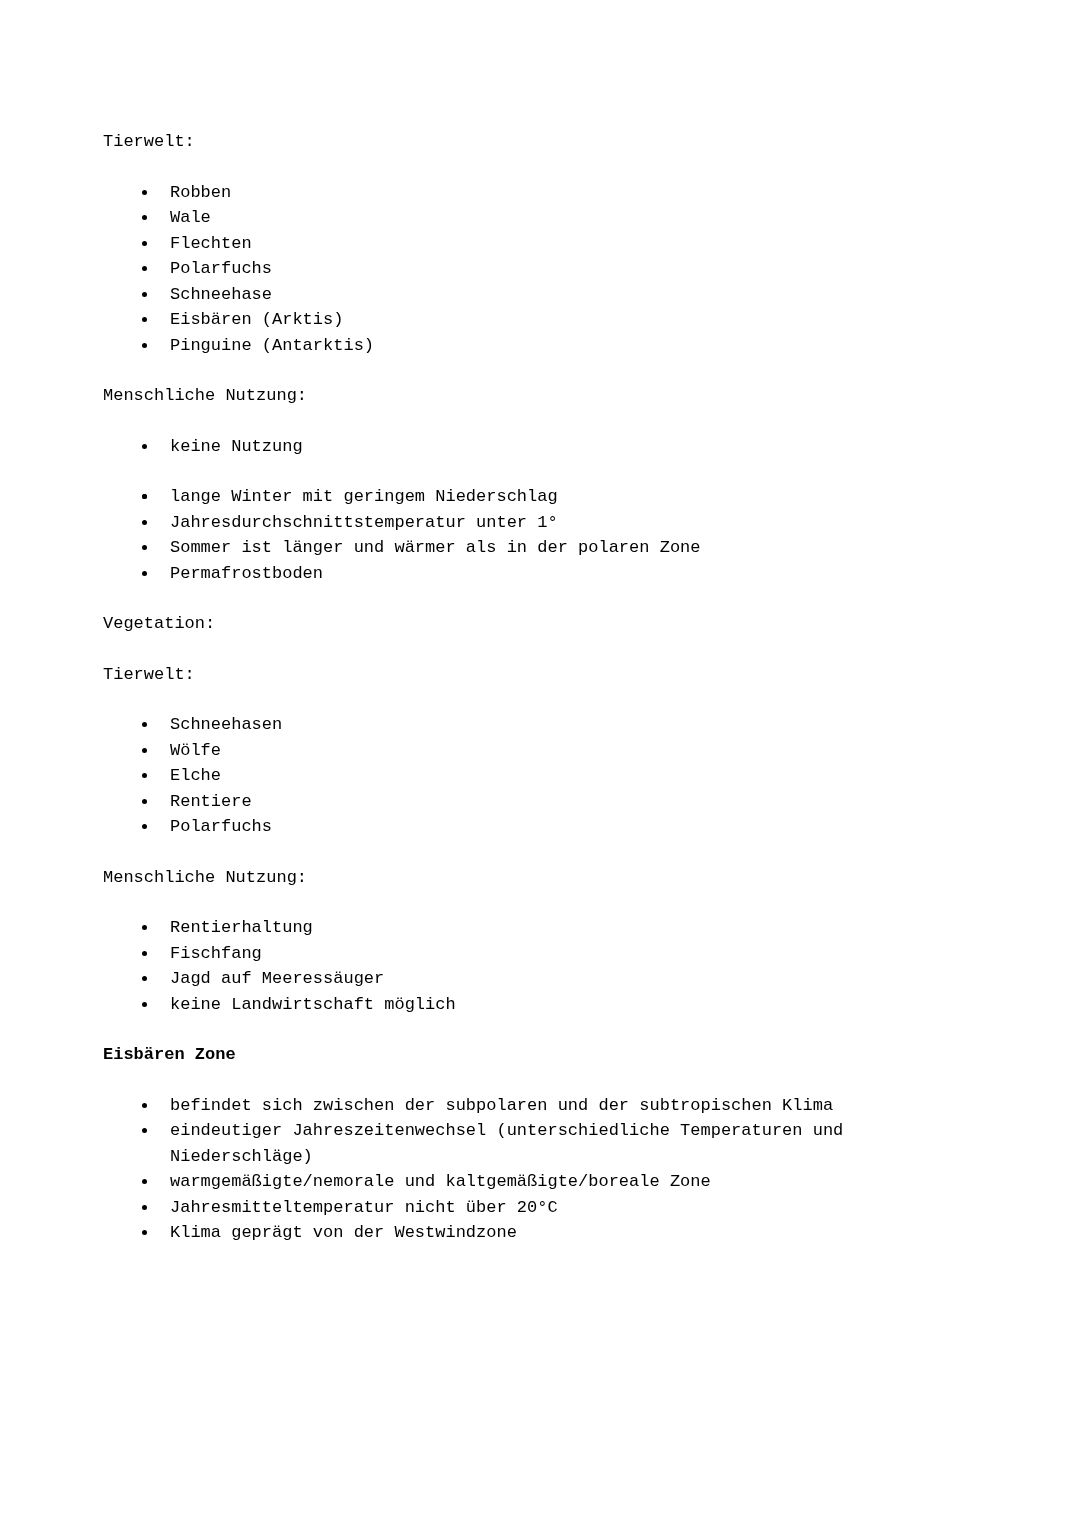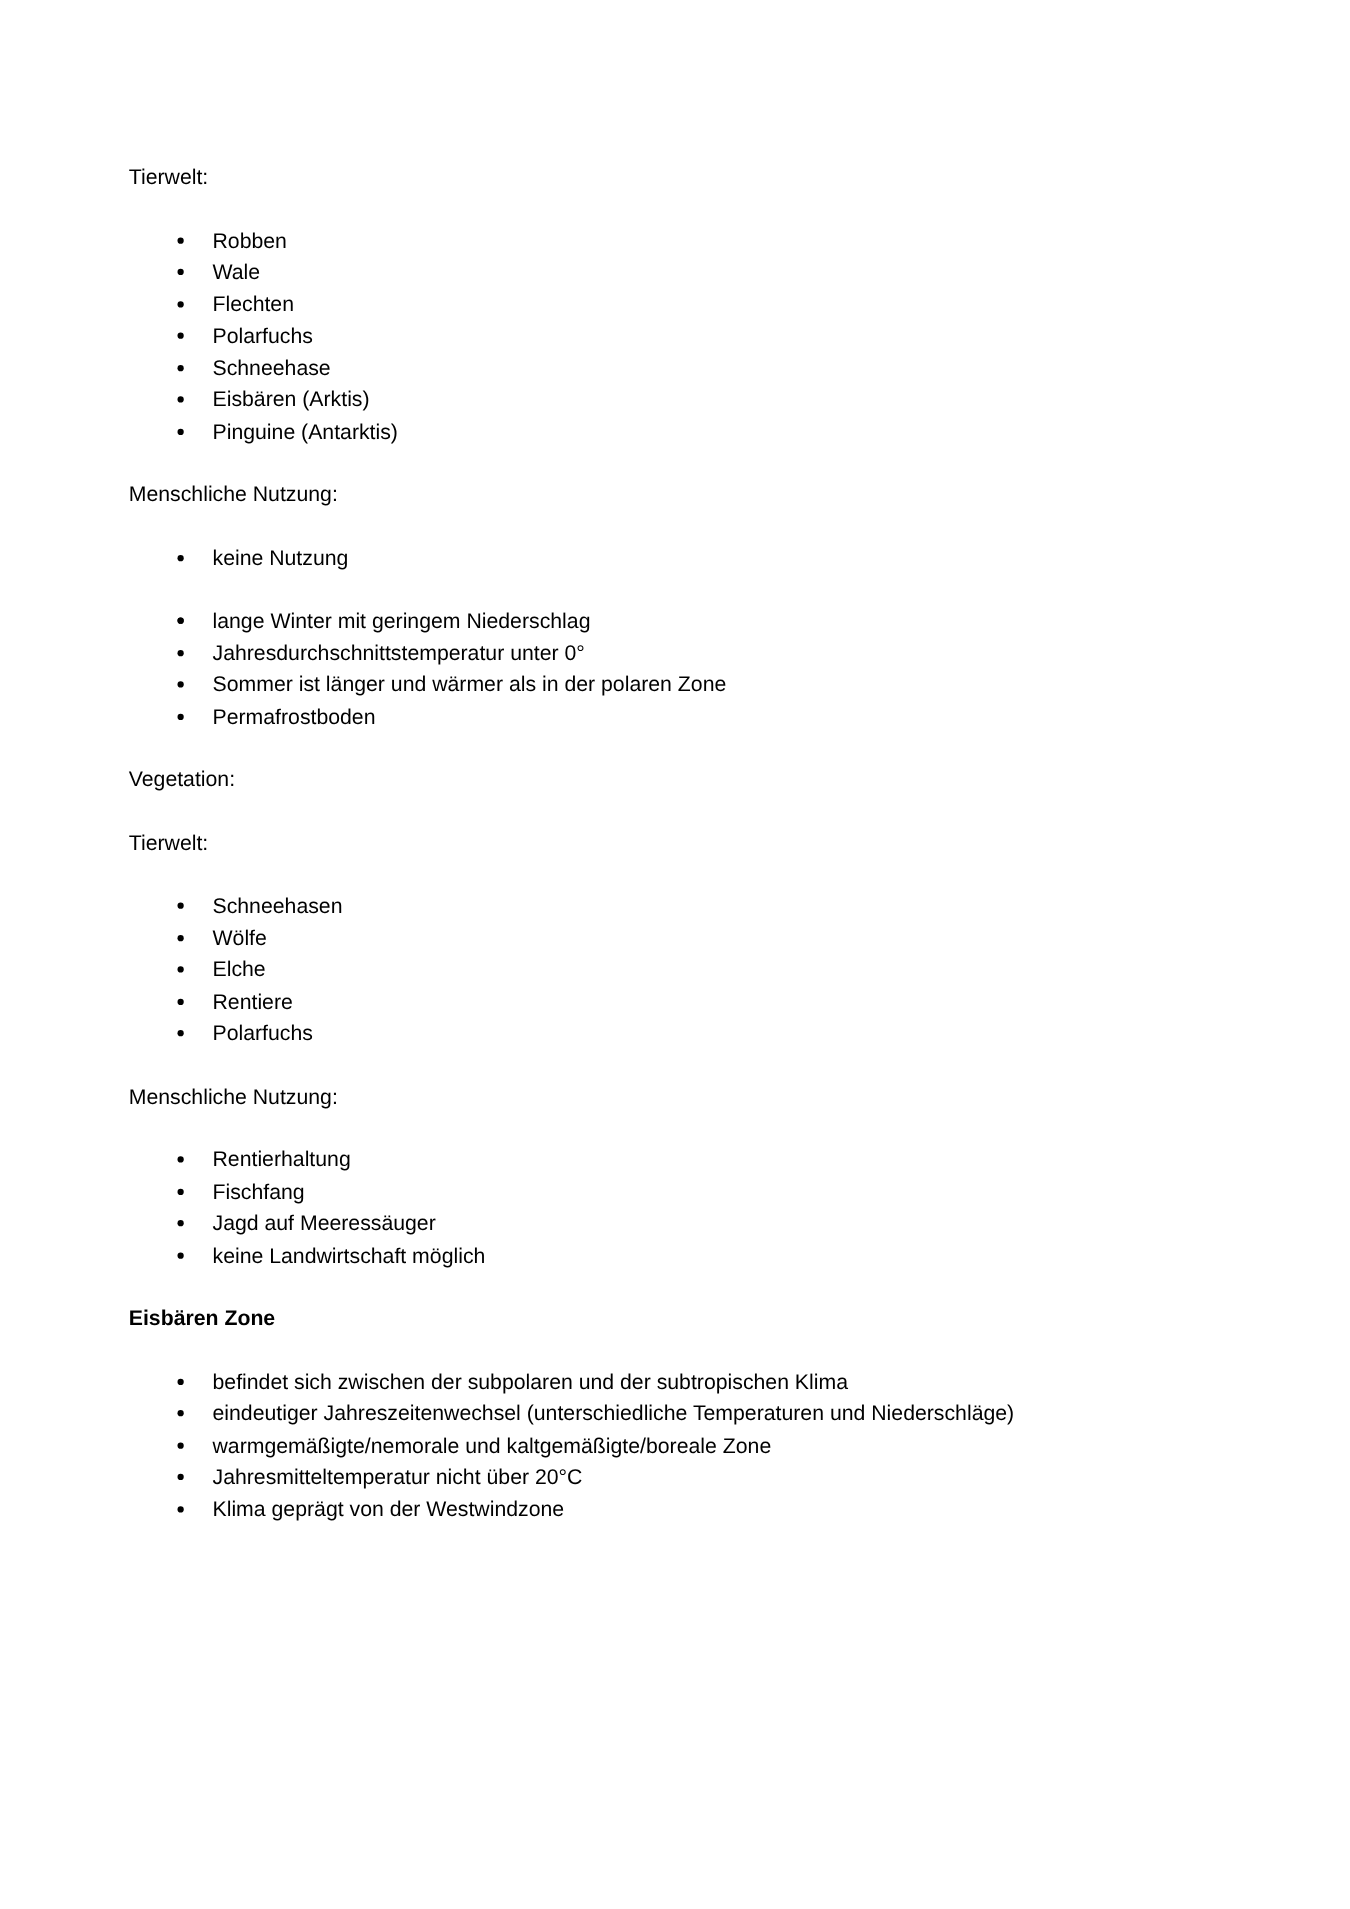--- a/index.html
+++ b/index.html
@@ -7,21 +7,21 @@
     padding: 0;
     background: #ffffff;
   }
   .page {
     position: relative;
     width: 1080px;
     min-height: 1527px;
     box-sizing: border-box;
     background: #ffffff;
     padding: 104px 120px 60px 103px;
-    font-family: Liberation Sans, sans-serif;
+    font-family: Liberation Mono, monospace;
     font-size: 17px;
     line-height: 25.5px;
     color: #000000;
     border-radius: 14px;
   }
   .block-label {
     margin: 25px 0;
     font-weight: normal;
   }
   .block-heading {
@@ -63,21 +63,21 @@
       <li><span class="bullet-dot"></span><span>Eisbären (Arktis)</span></li>
       <li><span class="bullet-dot"></span><span>Pinguine (Antarktis)</span></li>
     </ul>
     <p class="block-label">Menschliche Nutzung:</p>
     <ul class="block-list">
       <li><span class="bullet-dot"></span><span>keine Nutzung</span></li>
     </ul>
     <ul class="block-list">
       <li><span class="bullet-dot"></span></li>
       <li><span class="bullet-dot"></span><span>lange Winter mit geringem Niederschlag</span></li>
-      <li><span class="bullet-dot"></span><span>Jahresdurchschnittstemperatur unter 0°</span></li>
+      <li><span class="bullet-dot"></span><span>Jahresdurchschnittstemperatur unter 1°</span></li>
       <li><span class="bullet-dot"></span><span>Sommer ist länger und wärmer als in der polaren Zone</span></li>
       <li><span class="bullet-dot"></span><span>Permafrostboden</span></li>
     </ul>
     <p class="block-label">Vegetation:</p>
     <p class="block-label">Tierwelt:</p>
     <ul class="block-list">
       <li><span class="bullet-dot"></span><span>Schneehasen</span></li>
       <li><span class="bullet-dot"></span><span>Wölfe</span></li>
       <li><span class="bullet-dot"></span><span>Elche</span></li>
       <li><span class="bullet-dot"></span><span>Rentiere</span></li>

